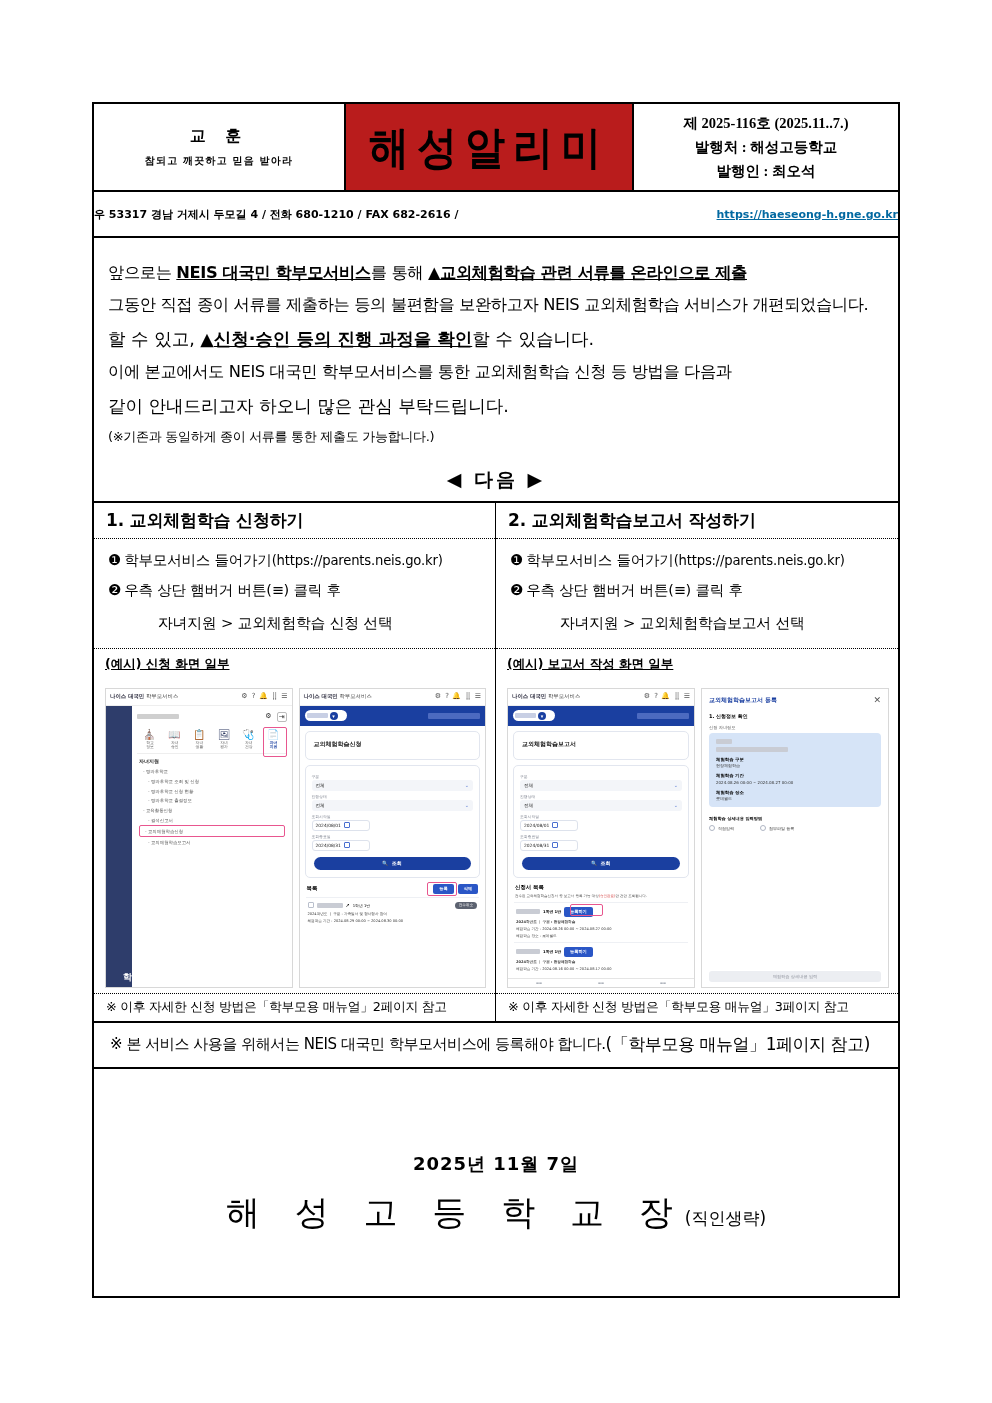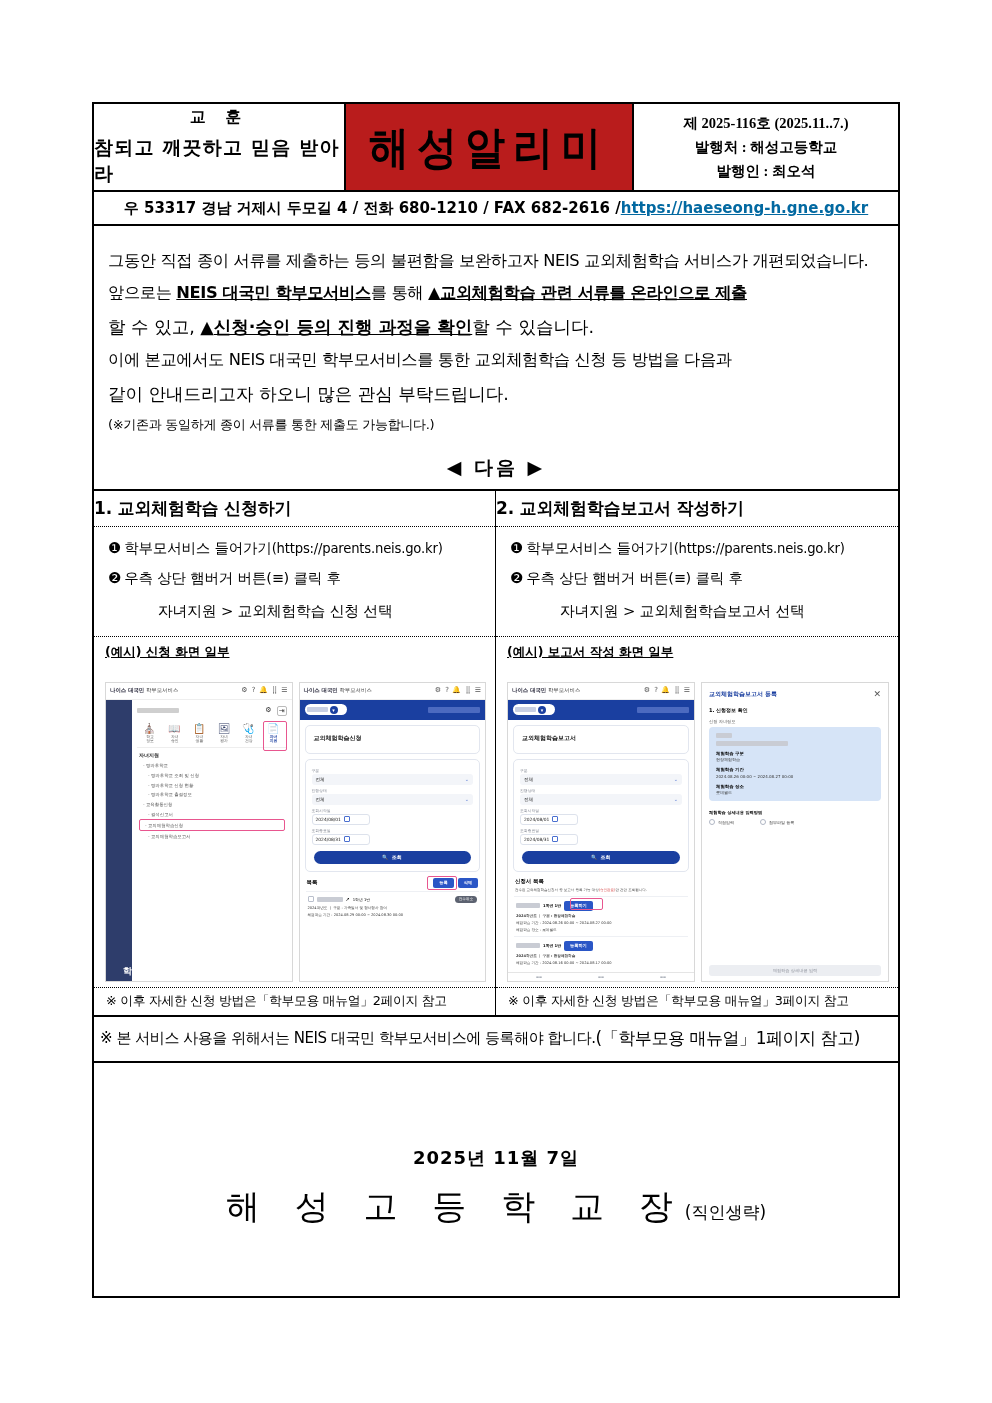--- a/index.html
+++ b/index.html
@@ -27,21 +27,21 @@
   .mh-motto {
     width: 252px; border-right: 2.2px solid #000;
     display: flex; flex-direction: column; align-items: center; justify-content: center;
     gap: 7px;
   }
   .mh-motto-title {
     font-size: 16px; font-weight: bold; letter-spacing: 7px;
     font-family: "DejaVu Sans", sans-serif;
   }
   .mh-motto-sub {
-    font-size: 19px; font-weight: bold; letter-spacing: 1.2px;
+    font-size: 10px; font-weight: bold; letter-spacing: 1.2px;
     font-family: "DejaVu Sans", sans-serif;
   }
   .mh-banner {
     width: 288px; border-right: 2.2px solid #000;
     background: #b91c1c;
     display: flex; align-items: center; justify-content: center;
   }
   .mh-banner-text {
     font-size: 40px; font-weight: bold; letter-spacing: 8px;
     font-family: "DejaVu Sans", sans-serif;
@@ -49,23 +49,23 @@
   }
   .mh-issue {
     flex: 1; display: flex; flex-direction: column;
     align-items: center; justify-content: center; gap: 5px;
     font-family: "DejaVu Sans", sans-serif;
   }
   .mh-issue div { font-size: 14.5px; font-weight: bold; white-space: nowrap; font-family: Liberation Serif, serif; }
 
   
   .addrbar {
-    height: 34px; border-bottom: 2.2px solid #000;
-    display: flex; align-items: center; justify-content: center;
-    font-size: 15px; font-weight: bold;
+    height: 46px; border-bottom: 2.2px solid #000;
+    display: flex; align-items: center; justify-content: space-between;
+    font-size: 11px; font-weight: bold;
     font-family: "DejaVu Sans", sans-serif;
     white-space: nowrap;
   }
   .addrbar .u { text-decoration: underline; color: #0369a1; }
 
   
   .body-text { padding: 22px 12px 6px 14px; }
   .body-text p {
     margin: 0 0 6px 0;
     font-size: 17.5px; line-height: 1.62;
@@ -88,54 +88,55 @@
     font-family: "DejaVu Sans", sans-serif;
   }
 
   
   .cols { display: flex; border-bottom: 2.2px solid #000; }
   .col { width: 50%; }
   .col.left { border-right: 1.6px solid #000; }
 
   .col-head {
     height: 36px; display: flex; align-items: center;
+    padding-left: 12px;
     font-size: 17px; font-weight: bold; letter-spacing: -0.2px;
     font-family: "DejaVu Sans", sans-serif;
     border-bottom: 1.4px dotted #000;
   }
   .col-steps { padding: 12px 10px 13px 14px; border-bottom: 1.4px dotted #000; }
   .step {
     font-size: 14.5px; margin-bottom: 11px;
     font-family: "DejaVu Sans", sans-serif;
     white-space: nowrap; letter-spacing: -0.2px;
   }
   .step .num { font-size: 15px; margin-right: 3px; }
   .step .url { font-size: 13.2px; }
   .substep {
     font-size: 14.8px; margin: 14px 0 2px 50px;
     font-family: "DejaVu Sans", sans-serif; letter-spacing: -0.2px;
   }
 
   .col-example { padding: 7px 9px 5px 11px; }
   .ex-label {
     font-size: 12.5px; text-decoration: underline; font-weight: bold;
-    font-family: "DejaVu Sans", sans-serif; margin-bottom: 21px;
+    font-family: "DejaVu Sans", sans-serif; margin-bottom: 15px;
   }
   .shots { display: flex; gap: 6px; height: 300px; }
 
   .col-foot {
     border-top: 1.4px dotted #000;
     height: 28px; display: flex; align-items: center; padding-left: 12px;
     font-size: 12.8px; font-family: "DejaVu Sans", sans-serif;
     letter-spacing: -0.3px; white-space: nowrap;
   }
 
   
   .notice {
-    height: 46px; display: flex; align-items: center; padding-left: 6px;
+    height: 46px; display: flex; align-items: center; padding-left: 16px;
     border-bottom: 2.2px solid #000;
     font-size: 15px; font-family: "DejaVu Sans", sans-serif;
     letter-spacing: -0.45px; white-space: nowrap;
   }
   .notice .sm { font-size: 17px; text-align: center; }
 
   
   .sign { padding-top: 72px; text-align: center; margin-top: 11px; }
   .sign-date {
     font-size: 18px; font-weight: bold; letter-spacing: 1px;
@@ -283,22 +284,22 @@
         <div>발행인 : 최오석</div>
       </div>
     </div>
 
     <div class="addrbar">
       <span>우 53317  경남 거제시 두모길 4  /  전화  680-1210 /  FAX 682-2616  /  </span>
         <span class="u">https://haeseong-h.gne.go.kr</span>
     </div>
 
     <div class="body-text">
+      <p class="tight"><span>앞으로는 </span><span class="bu">NEIS 대국민 학부모서비스</span><span>를 통해 ▲</span><span class="bu">교외체험학습 관련 서류를 온라인으로 제출</span></p>
       <p class="tight">그동안 직접 종이 서류를 제출하는 등의 불편함을 보완하고자 NEIS 교외체험학습 서비스가 개편되었습니다.</p>
-      <p class="tight"><span>앞으로는 </span><span class="bu">NEIS 대국민 학부모서비스</span><span>를 통해 ▲</span><span class="bu">교외체험학습 관련 서류를 온라인으로 제출</span></p>
       <p><span>할 수 있고, ▲</span><span class="bu">신청·승인 등의 진행 과정을 확인</span><span>할 수 있습니다.</span></p>
       <p class="tight">이에 본교에서도 NEIS 대국민 학부모서비스를 통한 교외체험학습 신청 등 방법을 다음과</p>
       <p>같이 안내드리고자 하오니 많은 관심 부탁드립니다.</p>
       <p class="note">(※기존과 동일하게 종이 서류를 통한 제출도 가능합니다.)</p>
     </div>
 
     <div class="next-row">◀ 다음 ▶</div>
 
     <div class="cols">
 

